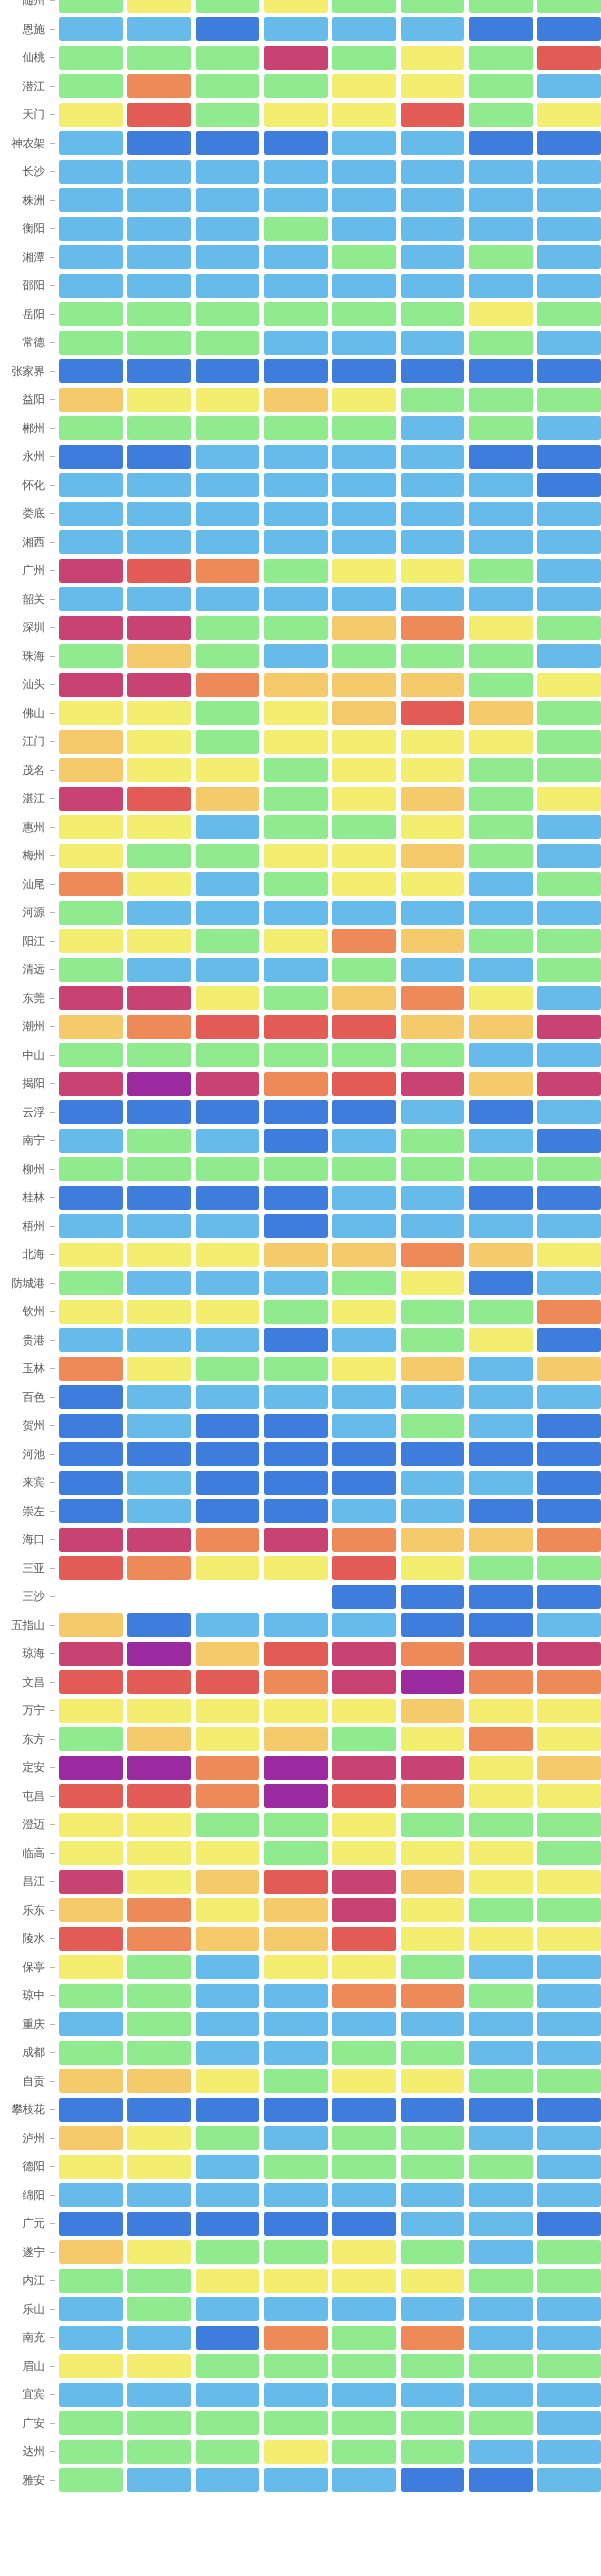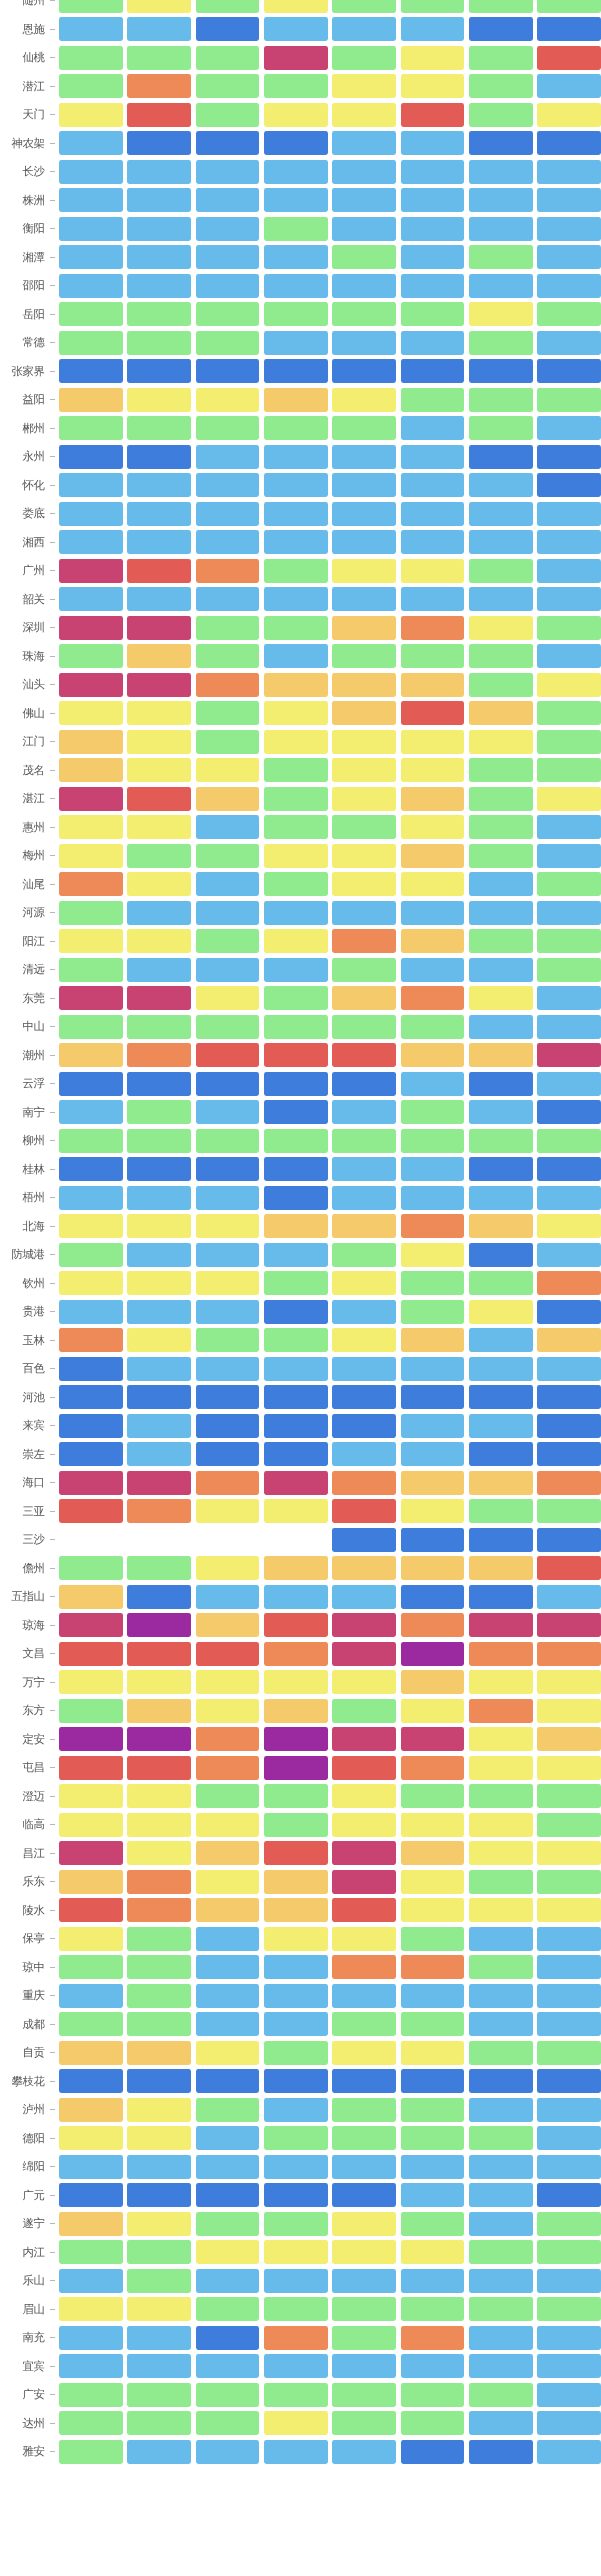--- a/index.html
+++ b/index.html
@@ -527,42 +527,56 @@
           <div class="hm-cell" style="background: rgb(243, 238, 111);"></div>
           <div class="hm-cell" style="background: rgb(144, 234, 142);"></div>
           <div class="hm-cell" style="background: rgb(244, 202, 107);"></div>
           <div class="hm-cell" style="background: rgb(238, 138, 88);"></div>
           <div class="hm-cell" style="background: rgb(243, 238, 111);"></div>
           <div class="hm-cell" style="background: rgb(103, 187, 235);"></div>
         </div>
       </div>
       <div class="hm-row">
         <div class="hm-tick"></div>
+        <div class="hm-label">潮州</div>
+        <div class="hm-cells">
+          <div class="hm-cell" style="background: rgb(244, 202, 107);"></div>
+          <div class="hm-cell" style="background: rgb(238, 138, 88);"></div>
+          <div class="hm-cell" style="background: rgb(226, 91, 85);"></div>
+          <div class="hm-cell" style="background: rgb(226, 91, 85);"></div>
+          <div class="hm-cell" style="background: rgb(226, 91, 85);"></div>
+          <div class="hm-cell" style="background: rgb(244, 202, 107);"></div>
+          <div class="hm-cell" style="background: rgb(244, 202, 107);"></div>
+          <div class="hm-cell" style="background: rgb(200, 66, 114);"></div>
+        </div>
+      </div>
+      <div class="hm-row">
+        <div class="hm-tick"></div>
         <div class="hm-label">中山</div>
         <div class="hm-cells">
           <div class="hm-cell" style="background: rgb(144, 234, 142);"></div>
           <div class="hm-cell" style="background: rgb(144, 234, 142);"></div>
           <div class="hm-cell" style="background: rgb(144, 234, 142);"></div>
           <div class="hm-cell" style="background: rgb(144, 234, 142);"></div>
           <div class="hm-cell" style="background: rgb(144, 234, 142);"></div>
           <div class="hm-cell" style="background: rgb(144, 234, 142);"></div>
           <div class="hm-cell" style="background: rgb(103, 187, 235);"></div>
           <div class="hm-cell" style="background: rgb(103, 187, 235);"></div>
         </div>
       </div>
       <div class="hm-row">
         <div class="hm-tick"></div>
-        <div class="hm-label">潮州</div>
-        <div class="hm-cells">
-          <div class="hm-cell" style="background: rgb(244, 202, 107);"></div>
-          <div class="hm-cell" style="background: rgb(238, 138, 88);"></div>
-          <div class="hm-cell" style="background: rgb(226, 91, 85);"></div>
-          <div class="hm-cell" style="background: rgb(226, 91, 85);"></div>
-          <div class="hm-cell" style="background: rgb(226, 91, 85);"></div>
-          <div class="hm-cell" style="background: rgb(244, 202, 107);"></div>
+        <div class="hm-label">揭阳</div>
+        <div class="hm-cells">
+          <div class="hm-cell" style="background: rgb(200, 66, 114);"></div>
+          <div class="hm-cell" style="background: rgb(155, 42, 160);"></div>
+          <div class="hm-cell" style="background: rgb(200, 66, 114);"></div>
+          <div class="hm-cell" style="background: rgb(238, 138, 88);"></div>
+          <div class="hm-cell" style="background: rgb(226, 91, 85);"></div>
+          <div class="hm-cell" style="background: rgb(200, 66, 114);"></div>
           <div class="hm-cell" style="background: rgb(244, 202, 107);"></div>
           <div class="hm-cell" style="background: rgb(200, 66, 114);"></div>
         </div>
       </div>
       <div class="hm-row">
         <div class="hm-tick"></div>
         <div class="hm-label">云浮</div>
         <div class="hm-cells">
           <div class="hm-cell" style="background: rgb(62, 125, 219);"></div>
           <div class="hm-cell" style="background: rgb(62, 125, 219);"></div>
@@ -705,20 +719,34 @@
         <div class="hm-label">百色</div>
         <div class="hm-cells">
           <div class="hm-cell" style="background: rgb(62, 125, 219);"></div>
           <div class="hm-cell" style="background: rgb(103, 187, 235);"></div>
           <div class="hm-cell" style="background: rgb(103, 187, 235);"></div>
           <div class="hm-cell" style="background: rgb(103, 187, 235);"></div>
           <div class="hm-cell" style="background: rgb(103, 187, 235);"></div>
           <div class="hm-cell" style="background: rgb(103, 187, 235);"></div>
           <div class="hm-cell" style="background: rgb(103, 187, 235);"></div>
           <div class="hm-cell" style="background: rgb(103, 187, 235);"></div>
+        </div>
+      </div>
+      <div class="hm-row">
+        <div class="hm-tick"></div>
+        <div class="hm-label">贺州</div>
+        <div class="hm-cells">
+          <div class="hm-cell" style="background: rgb(62, 125, 219);"></div>
+          <div class="hm-cell" style="background: rgb(103, 187, 235);"></div>
+          <div class="hm-cell" style="background: rgb(62, 125, 219);"></div>
+          <div class="hm-cell" style="background: rgb(62, 125, 219);"></div>
+          <div class="hm-cell" style="background: rgb(103, 187, 235);"></div>
+          <div class="hm-cell" style="background: rgb(144, 234, 142);"></div>
+          <div class="hm-cell" style="background: rgb(103, 187, 235);"></div>
+          <div class="hm-cell" style="background: rgb(62, 125, 219);"></div>
         </div>
       </div>
       <div class="hm-row">
         <div class="hm-tick"></div>
         <div class="hm-label">河池</div>
         <div class="hm-cells">
           <div class="hm-cell" style="background: rgb(62, 125, 219);"></div>
           <div class="hm-cell" style="background: rgb(62, 125, 219);"></div>
           <div class="hm-cell" style="background: rgb(62, 125, 219);"></div>
           <div class="hm-cell" style="background: rgb(62, 125, 219);"></div>
@@ -793,34 +821,20 @@
           <div class="hm-cell empty"></div>
           <div class="hm-cell empty"></div>
           <div class="hm-cell" style="background: rgb(62, 125, 219);"></div>
           <div class="hm-cell" style="background: rgb(62, 125, 219);"></div>
           <div class="hm-cell" style="background: rgb(62, 125, 219);"></div>
           <div class="hm-cell" style="background: rgb(62, 125, 219);"></div>
         </div>
       </div>
       <div class="hm-row">
         <div class="hm-tick"></div>
-        <div class="hm-label">儋州</div>
-        <div class="hm-cells">
-          <div class="hm-cell" style="background: rgb(144, 234, 142);"></div>
-          <div class="hm-cell" style="background: rgb(144, 234, 142);"></div>
-          <div class="hm-cell" style="background: rgb(243, 238, 111);"></div>
-          <div class="hm-cell" style="background: rgb(244, 202, 107);"></div>
-          <div class="hm-cell" style="background: rgb(244, 202, 107);"></div>
-          <div class="hm-cell" style="background: rgb(244, 202, 107);"></div>
-          <div class="hm-cell" style="background: rgb(244, 202, 107);"></div>
-          <div class="hm-cell" style="background: rgb(226, 91, 85);"></div>
-        </div>
-      </div>
-      <div class="hm-row">
-        <div class="hm-tick"></div>
         <div class="hm-label">五指山</div>
         <div class="hm-cells">
           <div class="hm-cell" style="background: rgb(244, 202, 107);"></div>
           <div class="hm-cell" style="background: rgb(62, 125, 219);"></div>
           <div class="hm-cell" style="background: rgb(103, 187, 235);"></div>
           <div class="hm-cell" style="background: rgb(103, 187, 235);"></div>
           <div class="hm-cell" style="background: rgb(103, 187, 235);"></div>
           <div class="hm-cell" style="background: rgb(62, 125, 219);"></div>
           <div class="hm-cell" style="background: rgb(62, 125, 219);"></div>
           <div class="hm-cell" style="background: rgb(103, 187, 235);"></div>
@@ -1157,44 +1171,44 @@
           <div class="hm-cell" style="background: rgb(103, 187, 235);"></div>
           <div class="hm-cell" style="background: rgb(103, 187, 235);"></div>
           <div class="hm-cell" style="background: rgb(103, 187, 235);"></div>
           <div class="hm-cell" style="background: rgb(103, 187, 235);"></div>
           <div class="hm-cell" style="background: rgb(103, 187, 235);"></div>
           <div class="hm-cell" style="background: rgb(103, 187, 235);"></div>
         </div>
       </div>
       <div class="hm-row">
         <div class="hm-tick"></div>
+        <div class="hm-label">南充</div>
+        <div class="hm-cells">
+          <div class="hm-cell" style="background: rgb(103, 187, 235);"></div>
+          <div class="hm-cell" style="background: rgb(103, 187, 235);"></div>
+          <div class="hm-cell" style="background: rgb(62, 125, 219);"></div>
+          <div class="hm-cell" style="background: rgb(238, 138, 88);"></div>
+          <div class="hm-cell" style="background: rgb(144, 234, 142);"></div>
+          <div class="hm-cell" style="background: rgb(238, 138, 88);"></div>
+          <div class="hm-cell" style="background: rgb(103, 187, 235);"></div>
+          <div class="hm-cell" style="background: rgb(103, 187, 235);"></div>
+        </div>
+      </div>
+      <div class="hm-row">
+        <div class="hm-tick"></div>
         <div class="hm-label">眉山</div>
         <div class="hm-cells">
           <div class="hm-cell" style="background: rgb(243, 238, 111);"></div>
           <div class="hm-cell" style="background: rgb(243, 238, 111);"></div>
           <div class="hm-cell" style="background: rgb(144, 234, 142);"></div>
           <div class="hm-cell" style="background: rgb(144, 234, 142);"></div>
           <div class="hm-cell" style="background: rgb(144, 234, 142);"></div>
           <div class="hm-cell" style="background: rgb(144, 234, 142);"></div>
           <div class="hm-cell" style="background: rgb(144, 234, 142);"></div>
           <div class="hm-cell" style="background: rgb(144, 234, 142);"></div>
-        </div>
-      </div>
-      <div class="hm-row">
-        <div class="hm-tick"></div>
-        <div class="hm-label">南充</div>
-        <div class="hm-cells">
-          <div class="hm-cell" style="background: rgb(103, 187, 235);"></div>
-          <div class="hm-cell" style="background: rgb(103, 187, 235);"></div>
-          <div class="hm-cell" style="background: rgb(62, 125, 219);"></div>
-          <div class="hm-cell" style="background: rgb(238, 138, 88);"></div>
-          <div class="hm-cell" style="background: rgb(144, 234, 142);"></div>
-          <div class="hm-cell" style="background: rgb(238, 138, 88);"></div>
-          <div class="hm-cell" style="background: rgb(103, 187, 235);"></div>
-          <div class="hm-cell" style="background: rgb(103, 187, 235);"></div>
         </div>
       </div>
       <div class="hm-row">
         <div class="hm-tick"></div>
         <div class="hm-label">宜宾</div>
         <div class="hm-cells">
           <div class="hm-cell" style="background: rgb(103, 187, 235);"></div>
           <div class="hm-cell" style="background: rgb(103, 187, 235);"></div>
           <div class="hm-cell" style="background: rgb(103, 187, 235);"></div>
           <div class="hm-cell" style="background: rgb(103, 187, 235);"></div>

